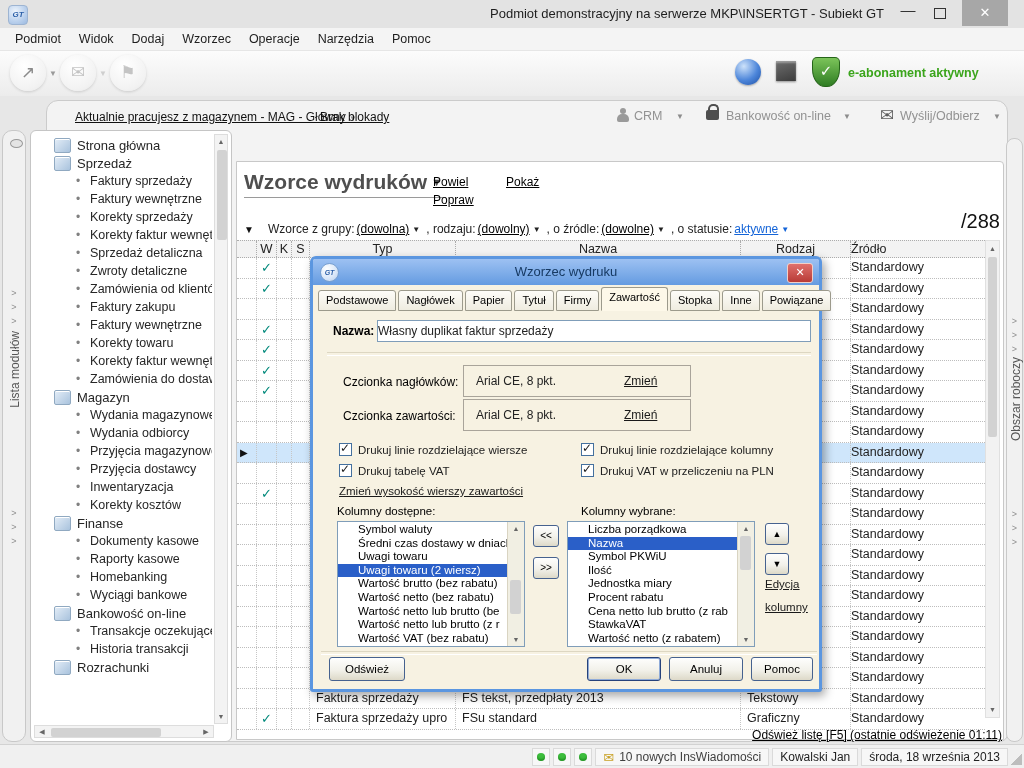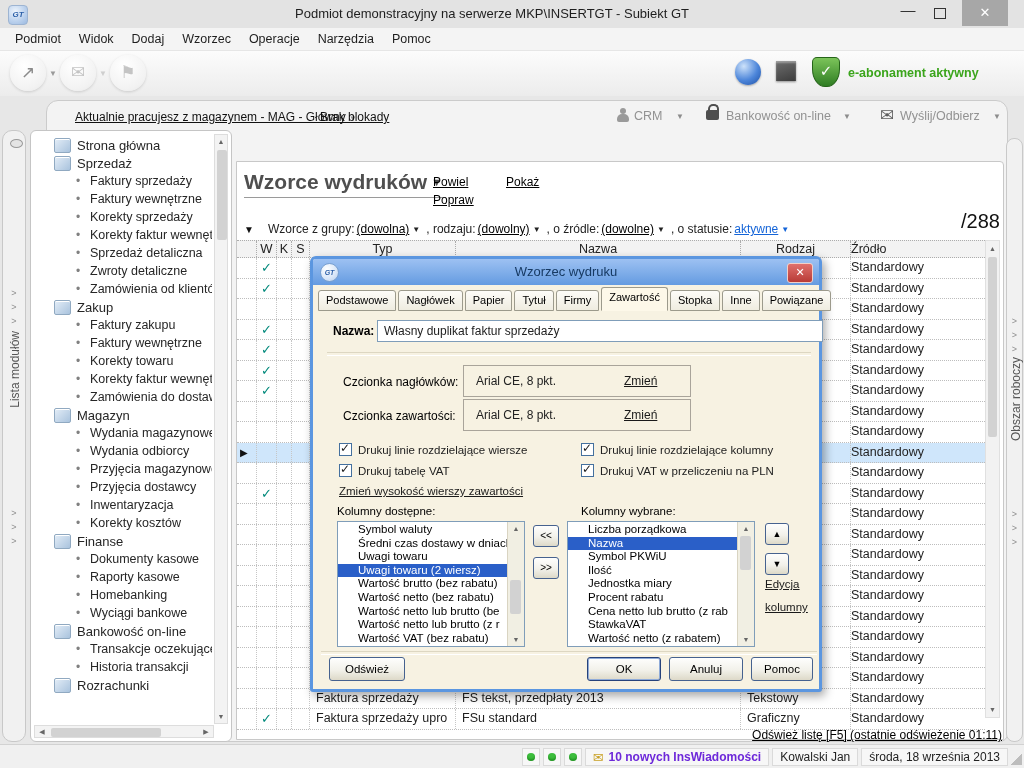--- a/index.html
+++ b/index.html
@@ -5,21 +5,21 @@
   html,body{margin:0;padding:0}
   body{width:1024px;height:768px;position:relative;overflow:hidden;
        font-family:"Liberation Sans","DejaVu Sans",sans-serif;background:#E7E7E7;color:#222}
   #app{position:absolute;inset:0;background:#E7E7E7}
 
   
   .titlebar{position:absolute;left:0;top:0;width:1024px;height:28px;background:#E3E3E3;border-bottom:1px solid #D8D8D8}
   .app-logo{position:absolute;left:8px;top:5px;width:18px;height:18px;border-radius:4px;
     background:radial-gradient(circle at 35% 30%,#EDF4FC,#BED3EE 55%,#9CBAE0);border:1px solid #9DB4D2;
     color:#2B5FA8;font-size:8px;font-weight:bold;font-style:italic;text-align:center;line-height:18px}
-  .win-title{position:absolute;left:100px;right:140px;top:0;height:28px;line-height:28px;text-align:center;font-size:13px;color:#1E1E1E;white-space:nowrap}
+  .win-title{position:absolute;left:100px;right:140px;top:0;height:28px;line-height:28px;text-align:right;font-size:13px;color:#1E1E1E;white-space:nowrap}
   .win-btn{position:absolute;top:0;height:26px;text-align:center;color:#333}
   .win-min{left:893px;width:30px;font-size:15px;line-height:20px}
   .win-max{left:925px;width:30px}
   .win-max i{display:inline-block;width:10px;height:9px;border:1px solid #333;margin-top:8px}
   .win-close{left:962px;width:46px;background:#A7A7A7;color:#FFF;line-height:26px;font-size:13px}
 
   
   .menubar{position:absolute;left:0;top:28px;width:1024px;height:23px;background:#F4F4F4;border-bottom:1px solid #E6E6E6;display:flex;padding-left:6px;box-sizing:border-box}
   .menu-item{padding:0 9px;line-height:22px;font-size:12.5px;color:#1E1E1E}
 
@@ -113,21 +113,21 @@
   .dlg-title{position:absolute;left:0;top:0;right:0;height:26px;background:linear-gradient(#9DC1F2,#649BE1);border-radius:2px 2px 0 0}
   .dlg-title .cap{position:absolute;left:0;right:0;top:0;line-height:26px;text-align:center;font-size:13px;color:#173A63}
   .dlg-logo{position:absolute;left:7px;top:4px;width:17px;height:17px;border-radius:50%;background:radial-gradient(circle at 35% 30%,#FFF,#D8E6F8 60%,#B5CCEA);border:1px solid #7AA0D0;color:#2B5FA8;font-size:7px;font-weight:bold;font-style:italic;text-align:center;line-height:17px}
   .dlg-close{position:absolute;right:6px;top:4px;width:24px;height:18px;background:linear-gradient(#E0706C,#B83B37);border:1px solid #F2D0C8;border-radius:3px;color:#FFF;text-align:center;line-height:17px;font-size:11px;font-weight:bold}
   .dlg-close::before{content:"✕"}
   .dlg-tabs{position:absolute;left:5px;top:30px;right:5px;height:22px;display:flex;gap:2px;align-items:flex-end}
   .dlg-tab{height:19px;line-height:18px;padding:0 7px;font-size:11px;color:#000;background:linear-gradient(#FDFCF8,#EFECE0);border:1px solid #9C9A8C;border-radius:3px 3px 0 0;white-space:nowrap}
   .dlg-tab.active{height:22px;background:#FDF8E9;border-bottom-color:#FDF8E9;font-weight:normal}
   .dlg-body{position:absolute;left:0;top:52px;right:0;bottom:0;font-size:12px}
   .dlg-label{position:absolute;color:#000;font-size:12px;white-space:nowrap}
-  .dlg-input{position:absolute;background:#FFF;border:1px solid #7F9DB9;font-size:12px;line-height:18px;padding:0 6px;white-space:nowrap;overflow:hidden}
+  .dlg-input{position:absolute;background:#FFF;border:1px solid #7F9DB9;font-size:12px;line-height:18px;padding:0 0;white-space:nowrap;overflow:hidden}
   .font-box{position:absolute;border:1px solid #A9A49A;box-sizing:border-box}
   .font-box .fb-val{position:absolute;left:12px;top:8px;font-size:12px}
   .font-box .fb-link{position:absolute;left:160px;top:8px;font-size:12px;text-decoration:underline;color:#1A1A1A}
   .dlg-sep{position:absolute;height:2px;border-top:1px solid #DDD7C2;border-bottom:1px solid #FFFFFF}
   .cbrow{position:absolute;display:flex;align-items:center;white-space:nowrap;font-size:11.5px}
   .cb{width:11px;height:11px;border:1px solid #44709E;background:#FFF;display:inline-block;position:relative;margin-right:6px;flex:none}
   .cb.checked::before{content:"✓";position:absolute;left:0px;top:-3px;font-size:12px;font-weight:bold;color:#1A1A1A}
   .dlg-link{position:absolute;font-size:11.5px;color:#1A1A1A;text-decoration:underline;white-space:nowrap}
   .lst{position:absolute;background:#FFF;border:1px solid #7F9DB9;box-sizing:border-box;overflow:hidden}
   .lst-inner{position:absolute;left:0;top:1px;right:16px;bottom:0;overflow:hidden}
@@ -137,21 +137,21 @@
   .xp-btn{position:absolute;background:linear-gradient(#FEFEFD,#F2F1EA 55%,#DDD9C8);border:1px solid #46628F;border-radius:3px;font-size:11.5px;color:#000;text-align:center;box-sizing:border-box}
   .xp-btn.default{border:1px solid #27437A;box-shadow:inset 0 0 0 1px #8FABD8}
   .sq{font-size:10px;line-height:20px}
   .edycja{line-height:1}
 
   
   .statusbar{position:absolute;left:0;top:744px;width:1024px;height:24px;background:#F0F0F0;border-top:1px solid #D2D2D2;box-sizing:border-box}
   .status-right{position:absolute;right:16px;top:3px;height:18px;display:flex;gap:3px;align-items:center}
   .st-cell{height:18px;background:#F7F7F7;border:1px solid #DADADA;display:flex;align-items:center;padding:0 7px;font-size:12px;color:#222;white-space:nowrap;box-sizing:border-box}
   .dot{width:8px;height:8px;border-radius:50%;background:#3DBE3D;box-shadow:inset 0 -2px 2px rgba(0,90,0,.4)}
-  .st-msg{color:#6d28d9;font-weight:bold}
+  .st-msg{color:#404040;font-weight:normal}
   .st-env{color:#C9A227;font-size:13px;margin-right:5px}
   .st-env::before{content:"✉"}
   .grip{position:absolute;right:2px;top:8px;width:12px;height:12px;
     background:linear-gradient(135deg,transparent 50%,#BDBDBD 50%) ;clip-path:polygon(100% 0,100% 100%,0 100%)}
 </style>
 </head>
 <body>
 
 <div id="app">
 
@@ -257,25 +257,20 @@
         <span class="bullet"></span>
         <span>Zwroty detaliczne</span>
       </div>
 
       <div class="nav-row">
 
         <span class="bullet"></span>
         <span>Zamówienia od klientów</span>
       </div>
 
-      <div class="nav-row section">
-        <span class="mod-icon"></span>
-
-        <span>Zakup</span>
-      </div>
 
       <div class="nav-row">
 
         <span class="bullet"></span>
         <span>Faktury zakupu</span>
       </div>
 
       <div class="nav-row">
 
         <span class="bullet"></span>

